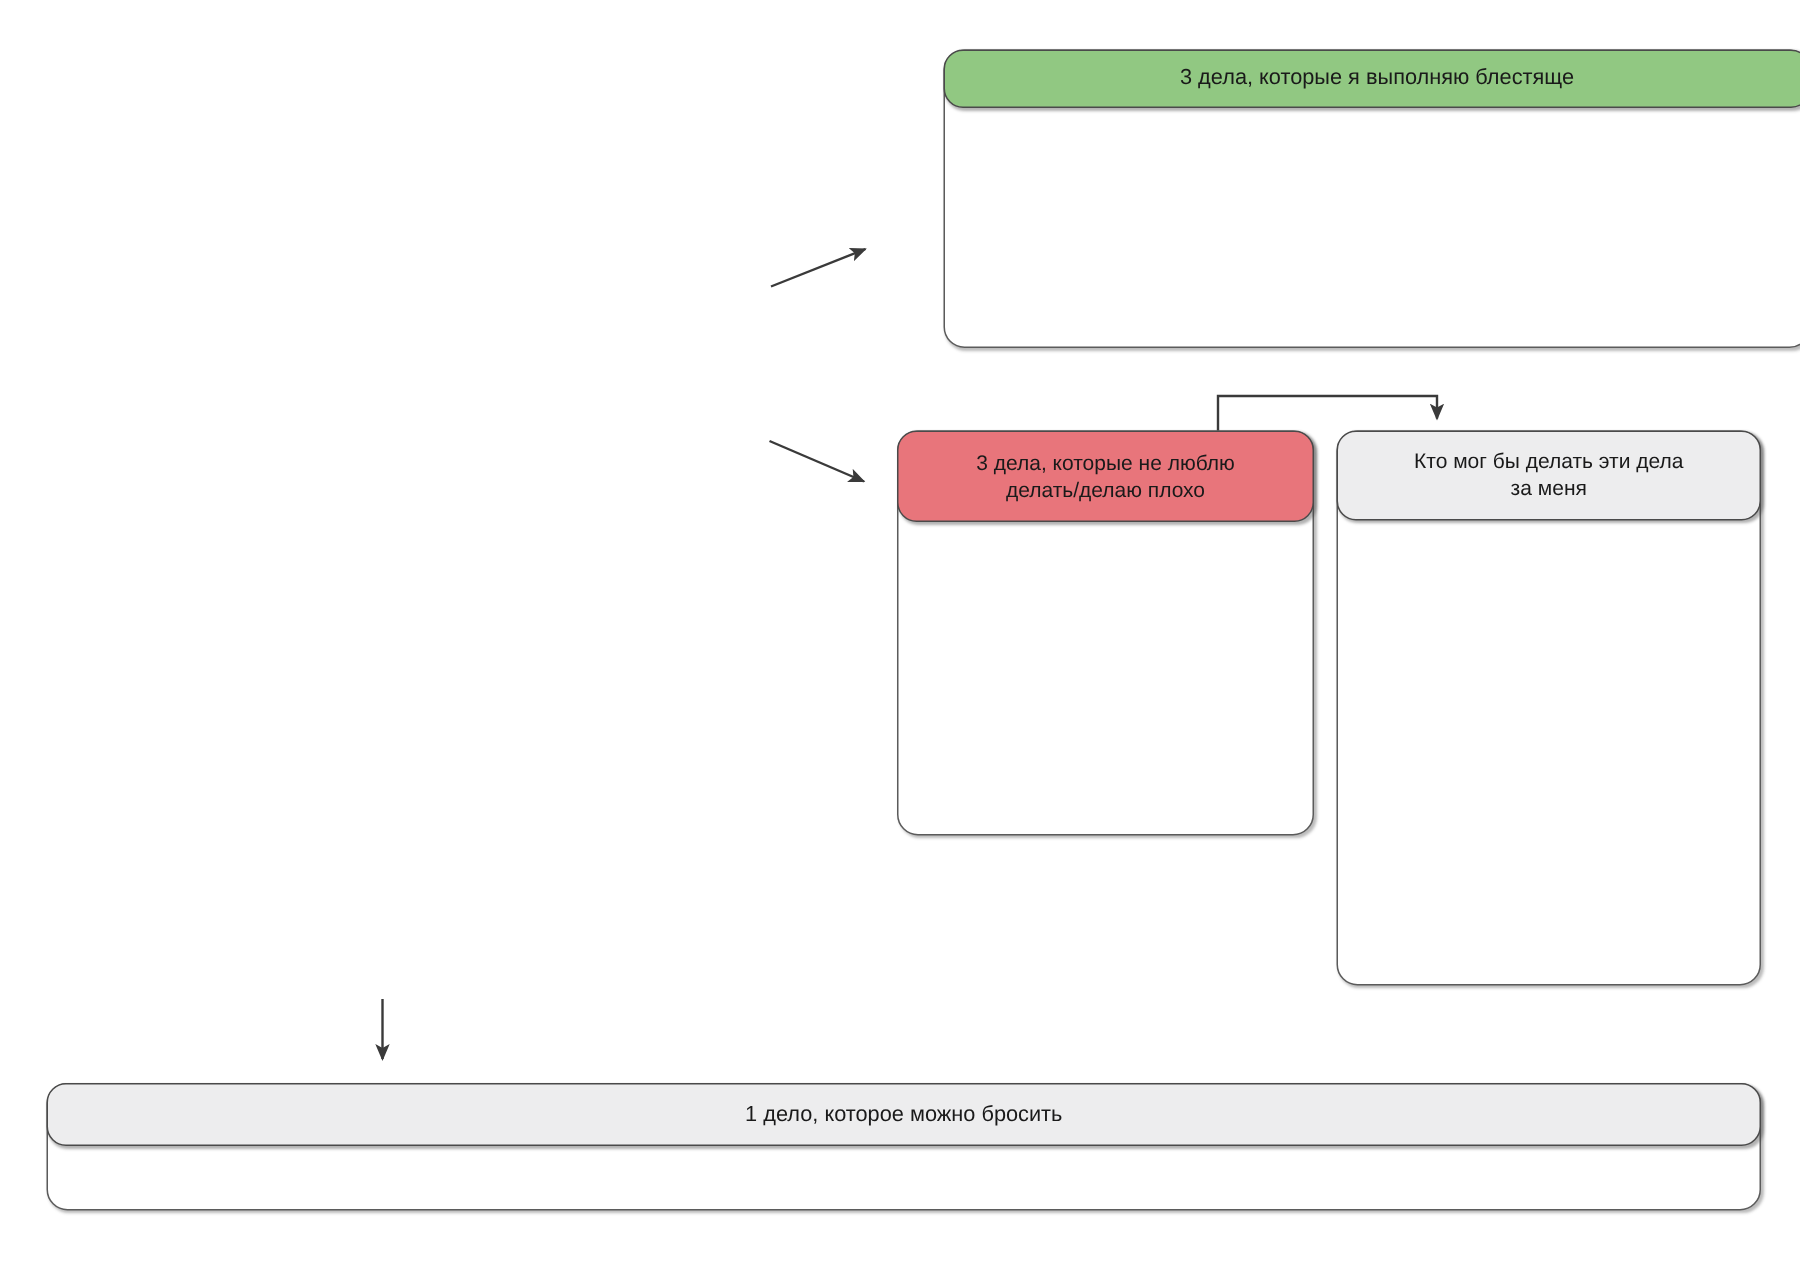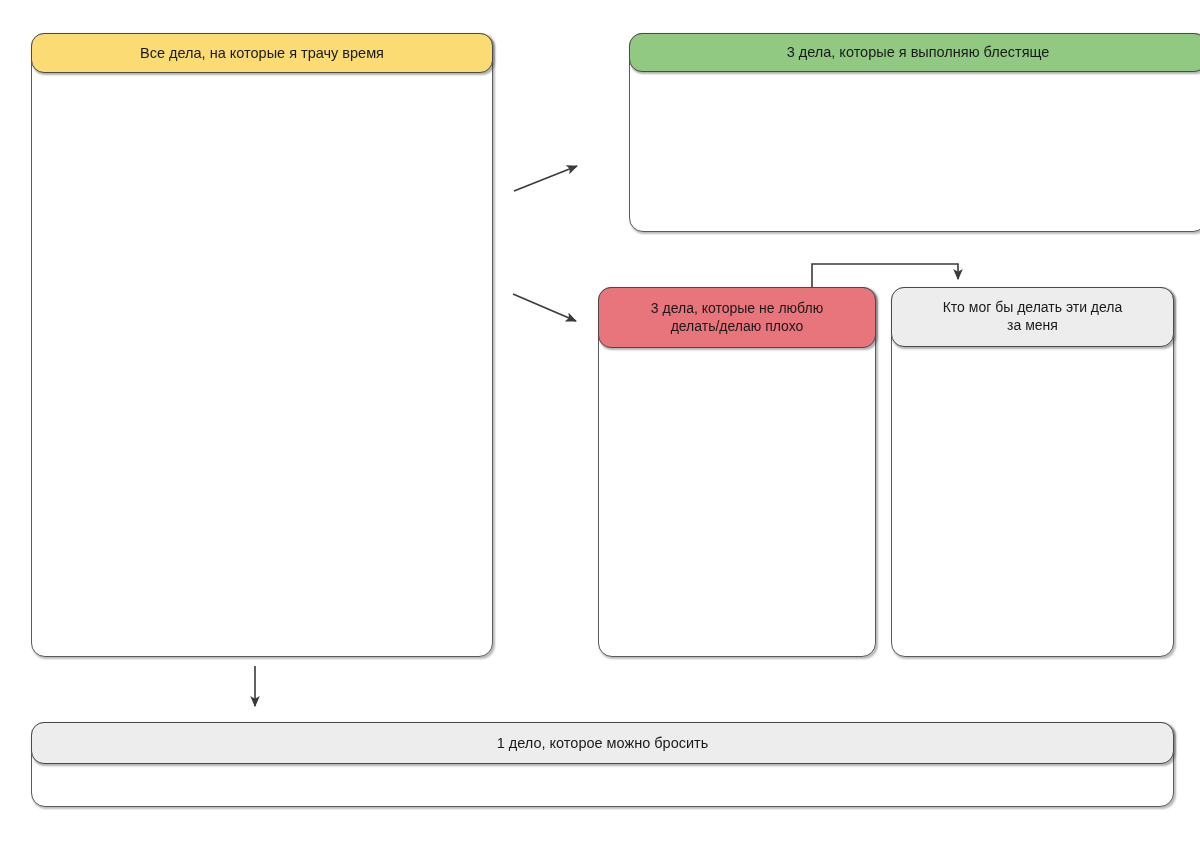--- a/index.html
+++ b/index.html
@@ -65,21 +65,21 @@
     font-size: 14.5px;
   }
 
   #block-excellent { left: 629px; top: 33px; width: 578px; height: 199px; }
   #block-excellent .block-header {
     height: 39px;
     background: #91C882;
     font-size: 14.5px;
   }
 
-  #block-dislike { left: 598px; top: 287px; width: 278px; height: 370px; }
+  #block-dislike { left: 598px; top: 287px; width: 278px; height: 270px; }
   #block-dislike .block-header {
     height: 61px;
     background: #E8757B;
     font-size: 14px;
   }
 
   #block-delegate { left: 891px; top: 287px; width: 283px; height: 370px; padding-left: 23px; }
   #block-delegate .block-header {
     height: 60px;
     background: #EDEDEE;
@@ -101,26 +101,20 @@
   #conn-to-excellent { left: 505px; top: 155px; width: 90px; height: 50px; }
   #conn-to-dislike  { left: 505px; top: 285px; width: 90px; height: 50px; }
   #conn-dislike-to-delegate { left: 800px; top: 255px; width: 180px; height: 45px; }
   #conn-to-drop { left: 235px; top: 660px; width: 45px; height: 60px; }
 </style>
 </head>
 <body>
 
 <div id="canvas">
 
-  <div class="block" id="block-all-tasks">
-    <div class="block-body"></div>
-    <div class="block-header">
-      <span>Все дела, на которые я трачу время</span>
-    </div>
-  </div>
 
   <div class="block" id="block-excellent">
     <div class="block-body"></div>
     <div class="block-header">
       <span>3 дела, которые я выполняю блестяще</span>
     </div>
   </div>
 
   <div class="block" id="block-dislike">
     <div class="block-body"></div>

